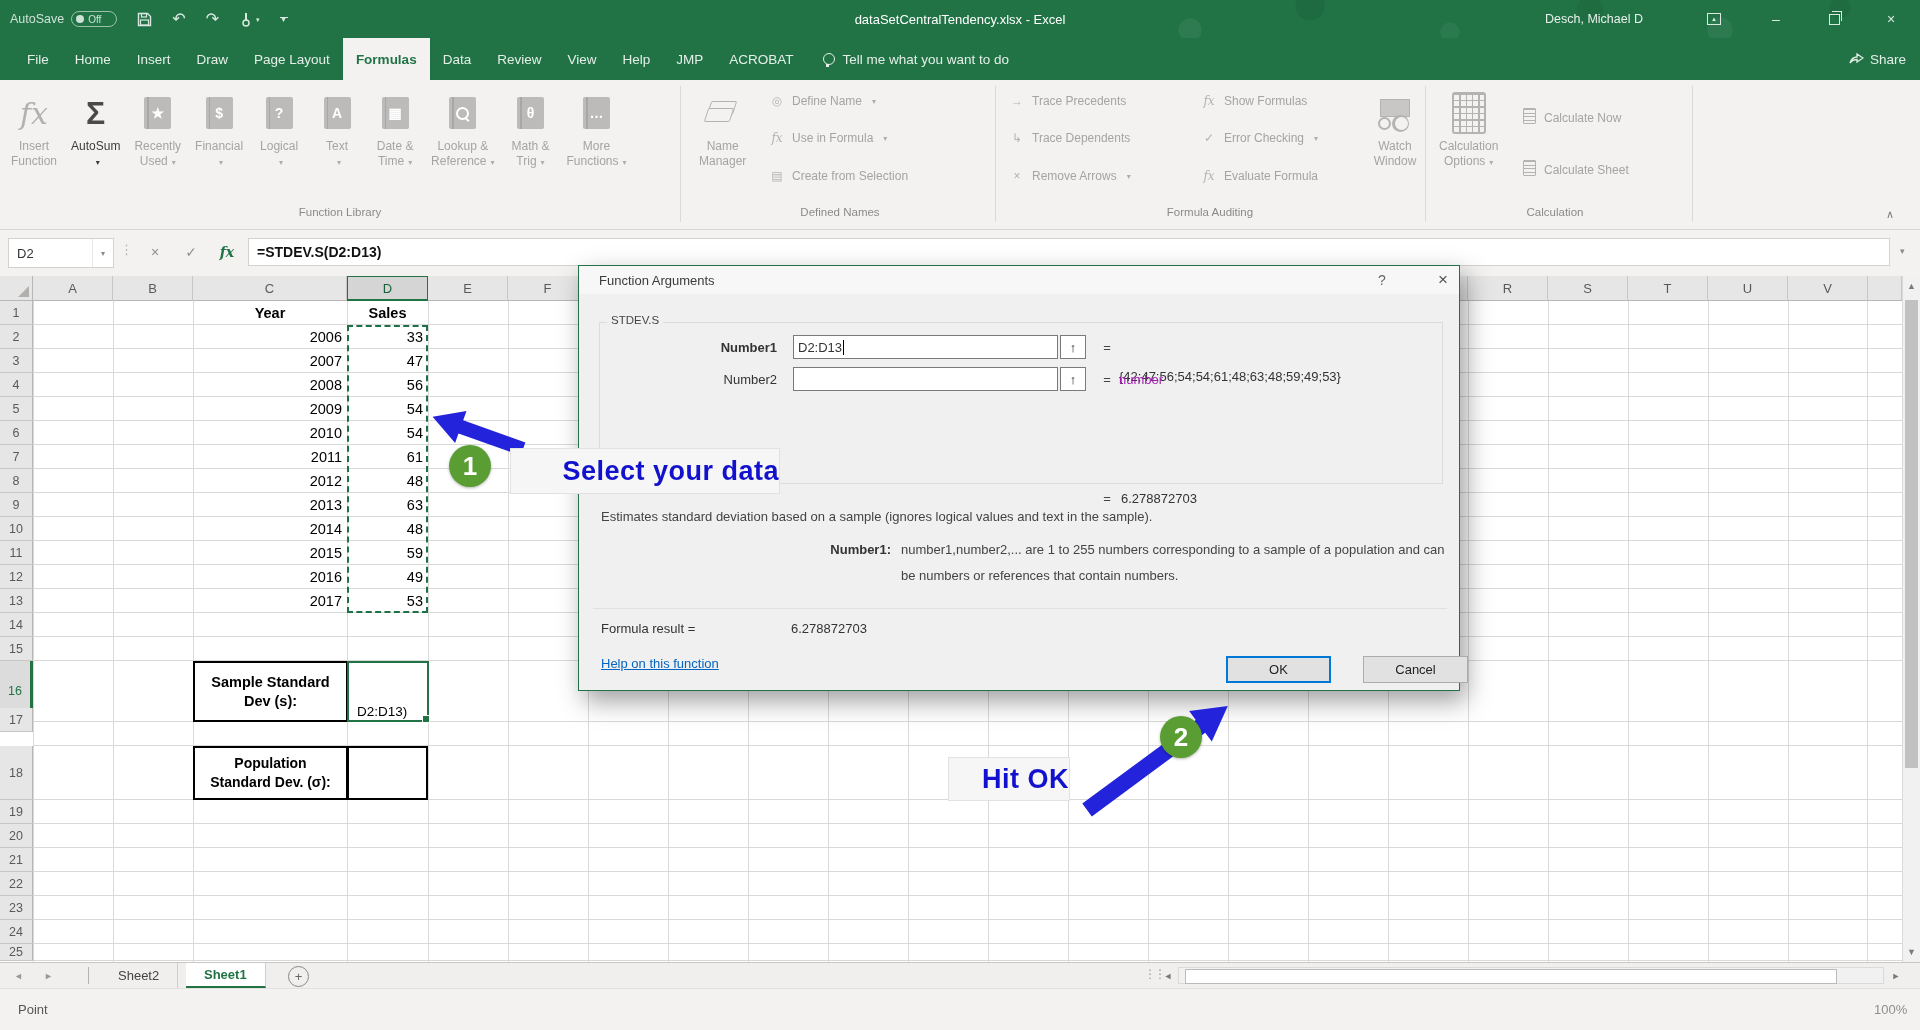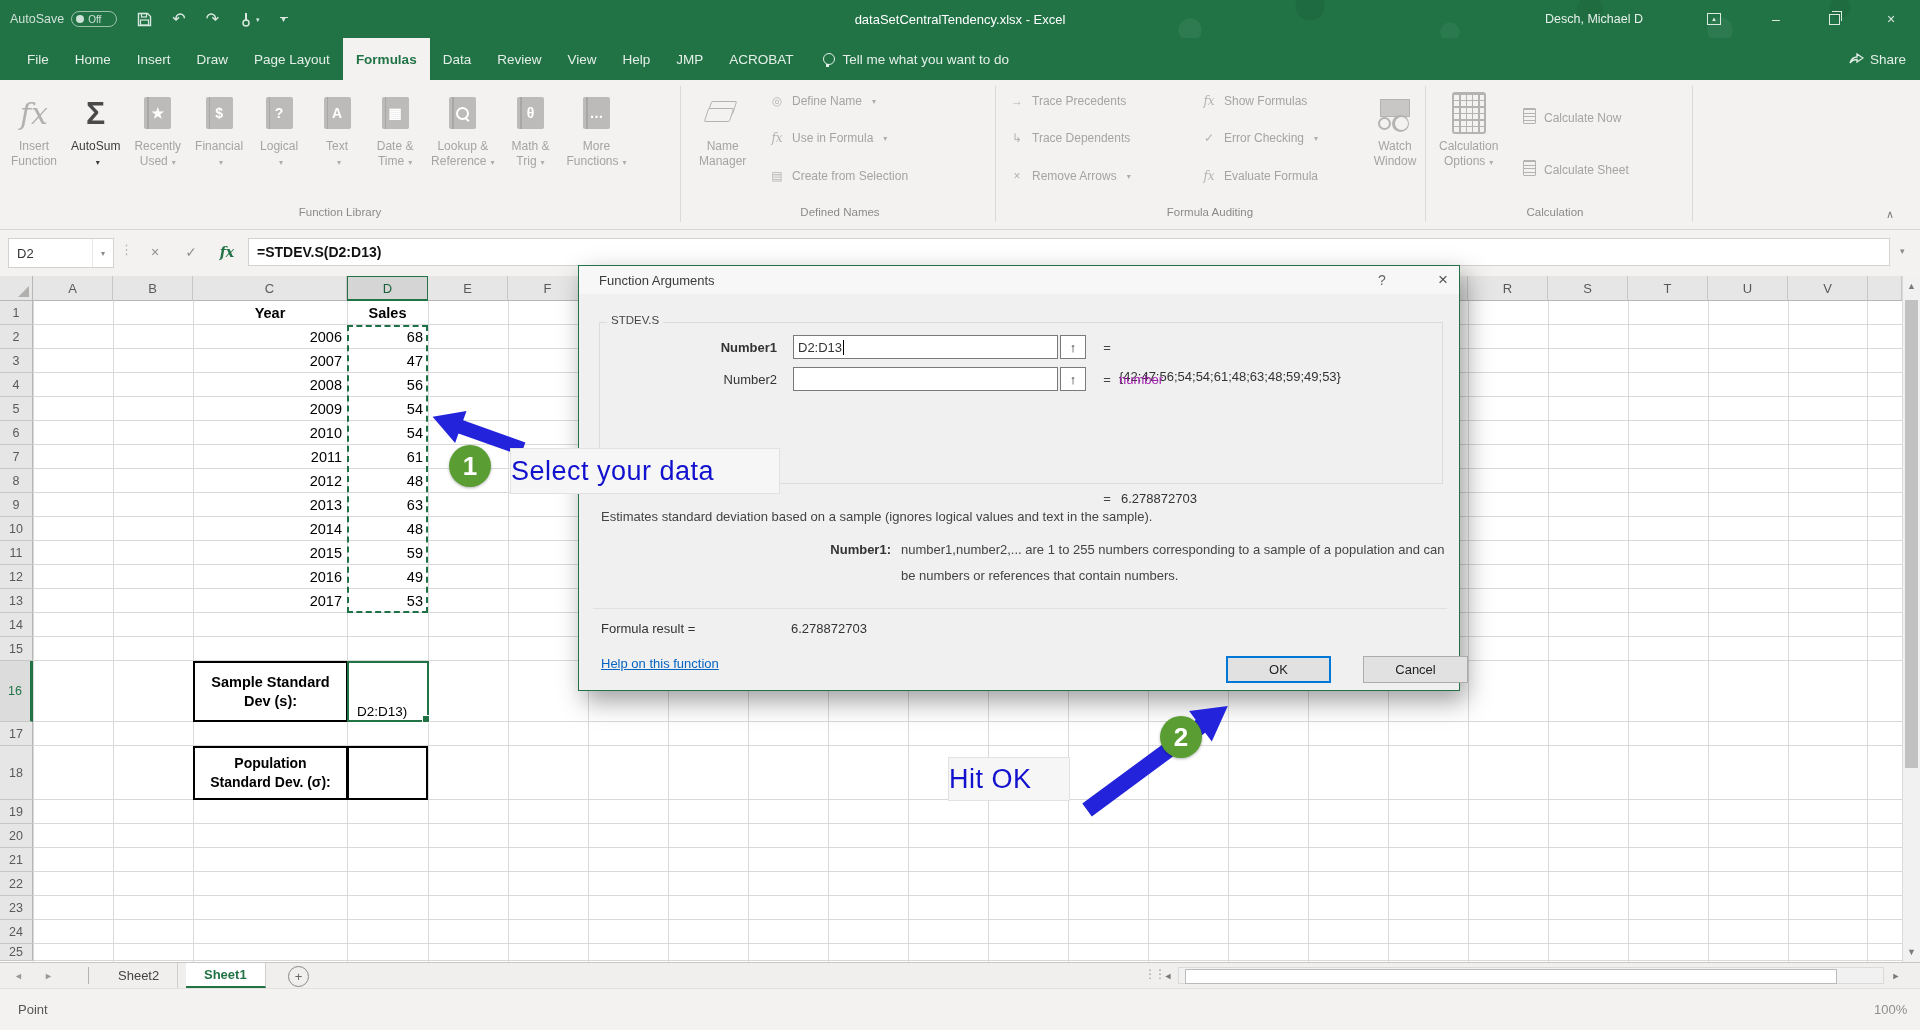--- a/index.html
+++ b/index.html
@@ -126,22 +126,22 @@
   .fld-res.ph{color:#a21caf;}
   #dlg-sep{position:absolute;left:14px;top:342px;width:854px;height:1px;background:#e0e0e0;}
   #help-link{position:absolute;left:22px;top:390px;color:#0563c1;text-decoration:underline;}
   .dbtn{position:absolute;top:390px;width:105px;height:27px;background:#e1e1e1;display:flex;align-items:center;justify-content:center;font-size:13px;color:#222;box-sizing:border-box;}
   #ok-btn{left:647px;border:2px solid #0078d7;}
   #cancel-btn{left:784px;border:1px solid #acacac;}
   
   #ann{left:0;top:0;width:1920px;height:1030px;z-index:50;pointer-events:none;}
   .badge{position:absolute;width:42px;height:42px;border-radius:50%;display:flex;align-items:center;justify-content:center;
          color:#fff;font-size:26px;font-weight:bold;box-shadow:0 1px 3px rgba(0,0,0,.3);}
-  .callout{position:absolute;background:#f6f6f6;border:1px solid #e2e2e2;display:flex;align-items:center;justify-content:flex-start;
-           font-weight:normal;font-size:27px;letter-spacing:.5px;}
+  .callout{position:absolute;background:#f6f6f6;border:1px solid #e2e2e2;display:flex;align-items:center;justify-content:flex-end;
+           font-weight:bold;font-size:27px;letter-spacing:.5px;}
   
   #sheetbar{left:0;top:962px;width:1920px;height:26px;background:#f0efed;border-top:1px solid #c9c7c5;box-sizing:border-box;}
   .snav{position:absolute;top:0;height:25px;display:flex;align-items:center;color:#9a9896;font-size:9px;}
   #sheet-divider{position:absolute;left:88px;top:4px;height:17px;width:1px;background:#b5b3b1;}
   .stab{position:absolute;top:0;height:25px;display:flex;align-items:center;padding:0 18px;font-size:13px;color:#444;border-right:1px solid #d0cecc;}
   .stab.active{background:#fff;color:#217346;font-weight:bold;border-bottom:2px solid #217346;box-sizing:border-box;}
   #addsheet{position:absolute;left:288px;top:3px;width:19px;height:19px;border:1px solid #8a8886;border-radius:50%;display:flex;align-items:center;justify-content:center;color:#6a6866;font-size:13px;}
   #tabdots{position:absolute;left:1144px;top:4px;color:#9a9896;font-size:12px;letter-spacing:-2px;}
   #hscroll{position:absolute;left:1158px;top:3px;width:748px;height:19px;}
   #hscroll .harr{position:absolute;top:0;width:20px;height:19px;display:flex;align-items:center;justify-content:center;color:#7a7a7a;font-size:9px;}
@@ -493,21 +493,21 @@
     <div class="g-rh" style="top: 289px; height: 24px;">12</div>
     <div class="g-hl" style="top: 312px;"></div>
     <div class="g-rh" style="top: 313px; height: 24px;">13</div>
     <div class="g-hl" style="top: 336px;"></div>
     <div class="g-rh" style="top: 337px; height: 24px;">14</div>
     <div class="g-hl" style="top: 360px;"></div>
     <div class="g-rh" style="top: 361px; height: 24px;">15</div>
     <div class="g-hl" style="top: 384px;"></div>
     <div class="g-rh sel" style="top: 385px; height: 61px;">16</div>
     <div class="g-hl" style="top: 445px;"></div>
-    <div class="g-rh" style="top: 446px; height: 24px;">17</div>
+    <div class="g-rh" style="top: 432px; height: 24px;">17</div>
     <div class="g-hl" style="top: 469px;"></div>
     <div class="g-rh" style="top: 470px; height: 54px;">18</div>
     <div class="g-hl" style="top: 523px;"></div>
     <div class="g-rh" style="top: 524px; height: 24px;">19</div>
     <div class="g-hl" style="top: 547px;"></div>
     <div class="g-rh" style="top: 548px; height: 24px;">20</div>
     <div class="g-hl" style="top: 571px;"></div>
     <div class="g-rh" style="top: 572px; height: 24px;">21</div>
     <div class="g-hl" style="top: 595px;"></div>
     <div class="g-rh" style="top: 596px; height: 24px;">22</div>
@@ -548,21 +548,21 @@
     <div class="g-cell right" style="left: 193px; width: 154px; top: 97px; height: 24px;">2008</div>
     <div class="g-cell right" style="left: 193px; width: 154px; top: 121px; height: 24px;">2009</div>
     <div class="g-cell right" style="left: 193px; width: 154px; top: 145px; height: 24px;">2010</div>
     <div class="g-cell right" style="left: 193px; width: 154px; top: 169px; height: 24px;">2011</div>
     <div class="g-cell right" style="left: 193px; width: 154px; top: 193px; height: 24px;">2012</div>
     <div class="g-cell right" style="left: 193px; width: 154px; top: 217px; height: 24px;">2013</div>
     <div class="g-cell right" style="left: 193px; width: 154px; top: 241px; height: 24px;">2014</div>
     <div class="g-cell right" style="left: 193px; width: 154px; top: 265px; height: 24px;">2015</div>
     <div class="g-cell right" style="left: 193px; width: 154px; top: 289px; height: 24px;">2016</div>
     <div class="g-cell right" style="left: 193px; width: 154px; top: 313px; height: 24px;">2017</div>
-    <div class="g-cell right" style="left: 347px; width: 81px; top: 49px; height: 24px;">68</div>
+    <div class="g-cell right" style="left: 347px; width: 81px; top: 49px; height: 24px;">33</div>
     <div class="g-cell right" style="left: 347px; width: 81px; top: 73px; height: 24px;">47</div>
     <div class="g-cell right" style="left: 347px; width: 81px; top: 97px; height: 24px;">56</div>
     <div class="g-cell right" style="left: 347px; width: 81px; top: 121px; height: 24px;">54</div>
     <div class="g-cell right" style="left: 347px; width: 81px; top: 145px; height: 24px;">54</div>
     <div class="g-cell right" style="left: 347px; width: 81px; top: 169px; height: 24px;">61</div>
     <div class="g-cell right" style="left: 347px; width: 81px; top: 193px; height: 24px;">48</div>
     <div class="g-cell right" style="left: 347px; width: 81px; top: 217px; height: 24px;">63</div>
     <div class="g-cell right" style="left: 347px; width: 81px; top: 241px; height: 24px;">48</div>
     <div class="g-cell right" style="left: 347px; width: 81px; top: 265px; height: 24px;">59</div>
     <div class="g-cell right" style="left: 347px; width: 81px; top: 289px; height: 24px;">49</div>

